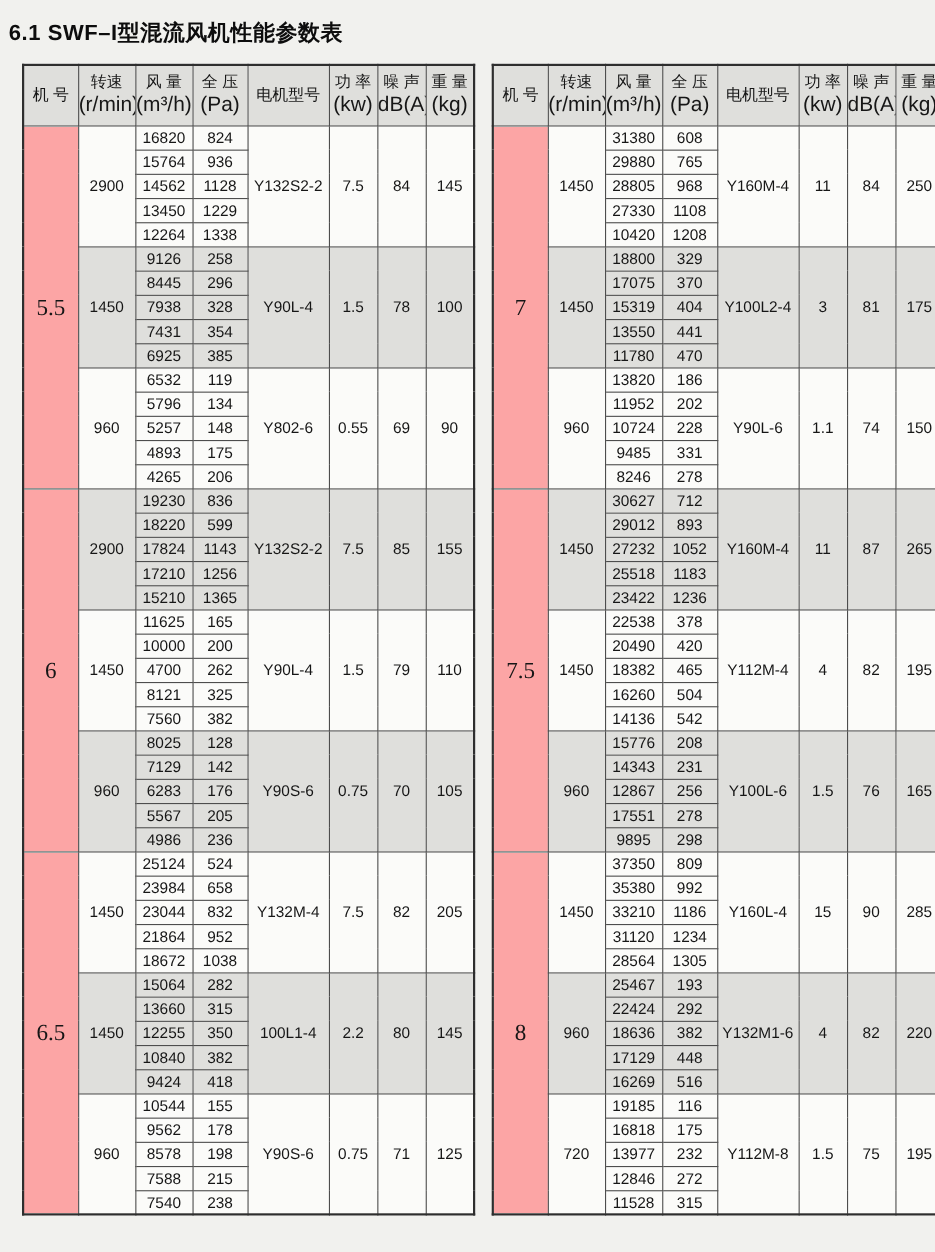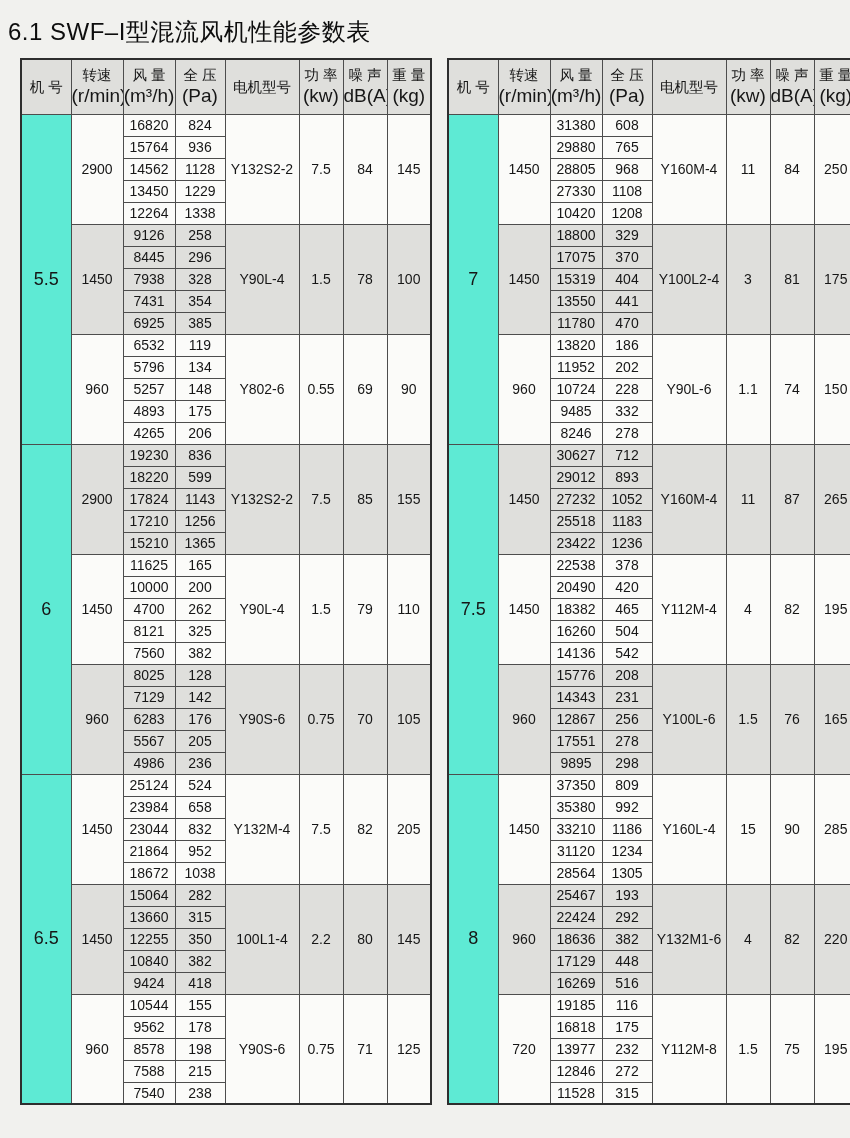--- a/index.html
+++ b/index.html
@@ -10,22 +10,22 @@
     height: 1138px;
     background: #f1f1ee;
     font-family: "Liberation Sans", "DejaVu Sans", sans-serif;
     color: #151515;
   }
   .page-title {
     position: absolute;
     left: 8px;
     top: 16px;
     margin: 0;
-    font-size: 24px;
-    font-weight: normal;
+    font-size: 20px;
+    font-weight: bold;
     letter-spacing: 0.5px;
     color: #0d0d0d;
   }
   .tables-wrap {
     position: absolute;
     left: 20px;
     top: 58px;
     display: flex;
     gap: 15px;
   }
@@ -50,21 +50,21 @@
     height: 55px;
     background: #dfdfdc;
     font-weight: normal;
     font-size: 14.5px;
     line-height: 1.25;
   }
   th .hdr-label { display: block; }
   th .hdr-unit  { display: block; font-size: 19px; }
   td { height: 22px; }
   .shaded { background: #dfdfdc; }
-  .size-cell { font-size: 18px; background: #5eead4; }
+  .size-cell { font-size: 21px; background: #fca5a5; font-family: Liberation Serif, serif; }
 </style>
 </head>
 <body>
 
 <h1 class="page-title">6.1 SWF–I型混流风机性能参数表</h1>
 
 <div class="tables-wrap">
   <table>
       <colgroup>
         <col style="width:50px">
@@ -454,21 +454,21 @@
         <tr>
           <td class="flow-cell">11952</td>
           <td class="pressure-cell">202</td>
         </tr>
         <tr>
           <td class="flow-cell">10724</td>
           <td class="pressure-cell">228</td>
         </tr>
         <tr>
           <td class="flow-cell">9485</td>
-          <td class="pressure-cell">332</td>
+          <td class="pressure-cell">331</td>
         </tr>
         <tr>
           <td class="flow-cell">8246</td>
           <td class="pressure-cell">278</td>
         </tr>
         <tr>
           <td class="size-cell" rowspan="15">7.5</td>
           <td class="speed-cell shaded" rowspan="5">1450</td>
           <td class="flow-cell shaded">30627</td>
           <td class="pressure-cell shaded">712</td>

